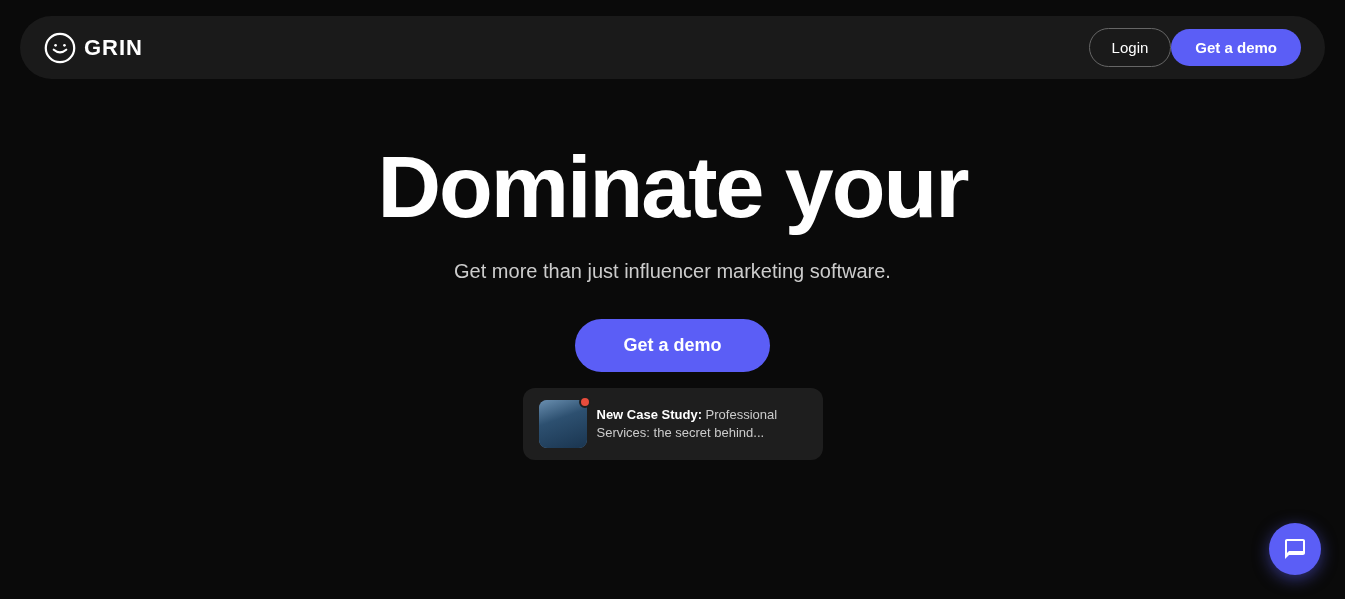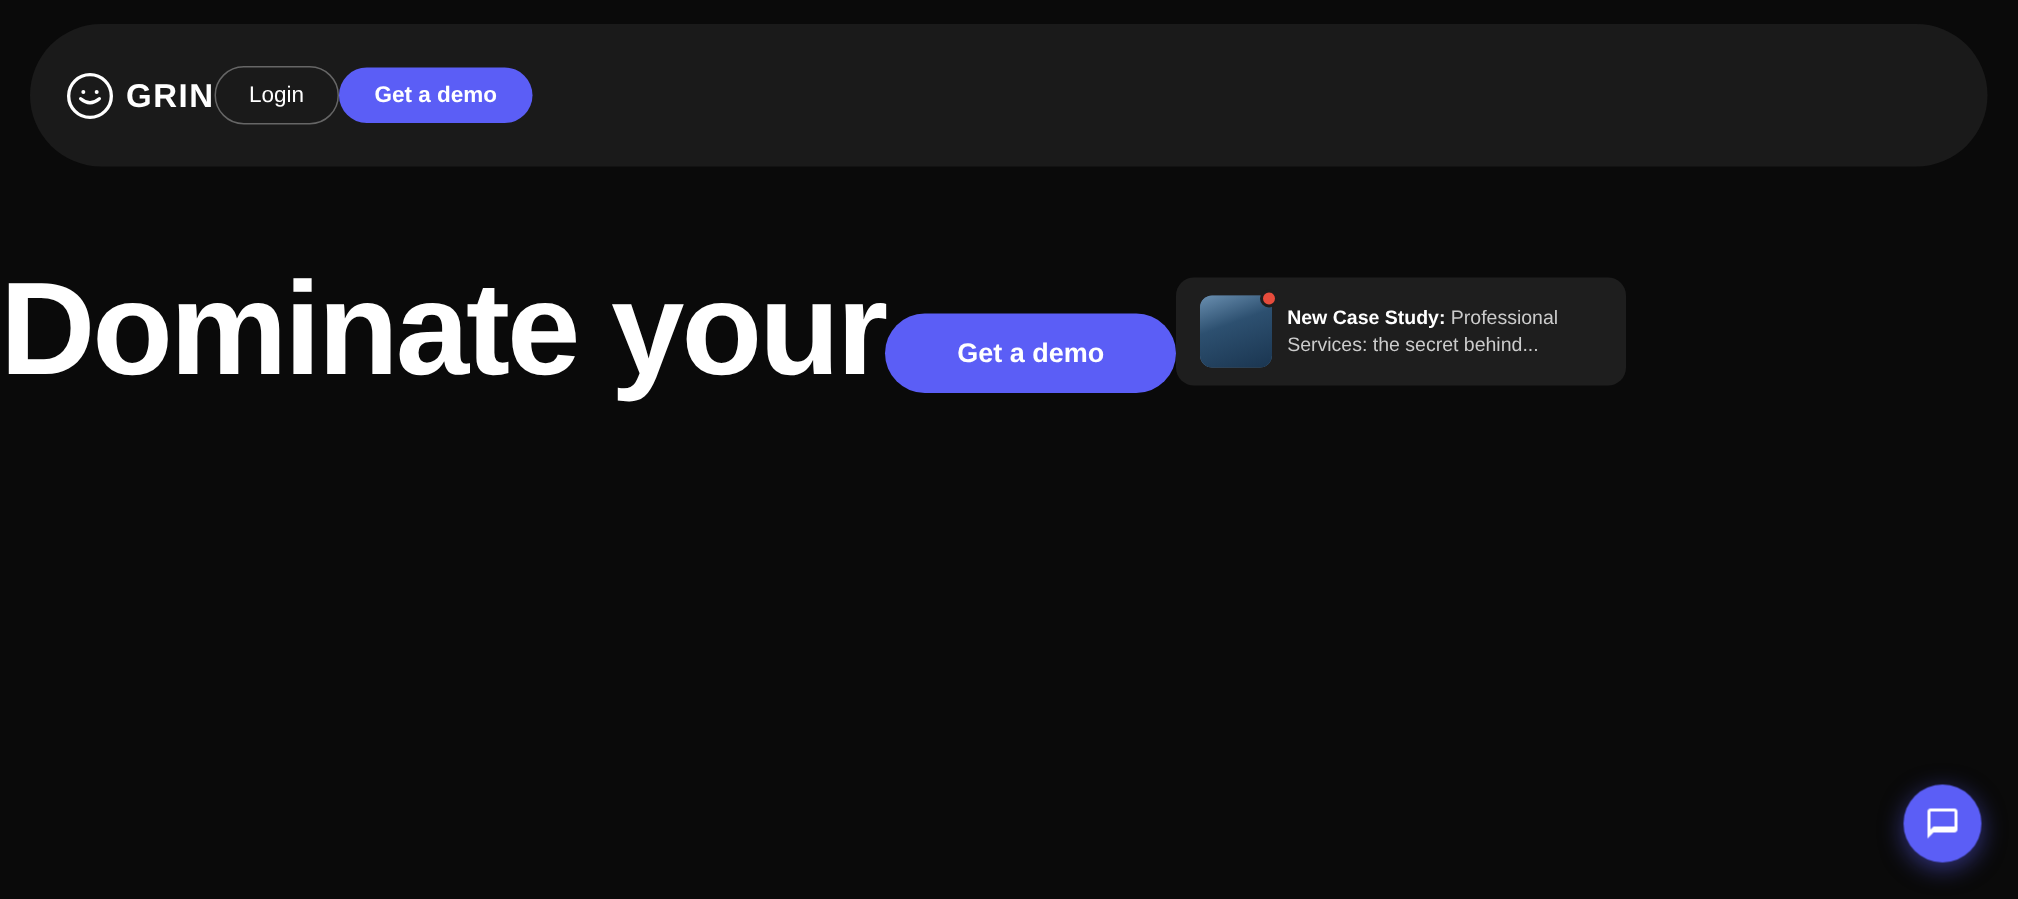--- a/index.html
+++ b/index.html
@@ -9,25 +9,25 @@
       background: #0a0a0a;
       font-family: -apple-system, BlinkMacSystemFont, 'Segoe UI', sans-serif;
       overflow: hidden;
       color: white;
     }
 
     
     .navbar {
       display: flex;
       align-items: center;
-      justify-content: flex-start;
+      justify-content: space-between;
       background: #1a1a1a;
       border-radius: 50px;
       margin: 16px 20px;
-      padding: 28px 24px;
+      padding: 12px 24px;
     }
     .logo {
       display: flex;
       align-items: center;
       gap: 8px;
       color: white;
       font-size: 22px;
       font-weight: 700;
       letter-spacing: 1px;
     }
@@ -67,21 +67,21 @@
       padding: 10px 24px;
       border-radius: 50px;
       font-size: 15px;
       font-weight: 600;
       cursor: pointer;
     }
 
     
     .hero {
       display: flex;
-      flex-direction: row;
+      flex-direction: column;
       align-items: center;
       text-align: center;
       padding-top: 48px;
     }
     .hero-title {
       font-size: 88px;
       font-weight: 800;
       line-height: 1.0;
       letter-spacing: -2px;
       color: white;
@@ -109,21 +109,21 @@
     }
 
     
     .notification-card {
       display: flex;
       align-items: center;
       gap: 10px;
       background: #1e1e1e;
       border-radius: 12px;
       padding: 12px 16px;
-      margin-top: 4px;
+      margin-top: 16px;
       max-width: 300px;
       position: relative;
     }
     .notif-avatar {
       width: 48px;
       height: 48px;
       border-radius: 8px;
       background: linear-gradient(135deg, #5b7fa6, #3a5f80);
       flex-shrink: 0;
       overflow: hidden;
@@ -197,21 +197,21 @@
     <button class="btn-demo-nav">Get a demo</button>
   </div>
 </nav>
 
 <section class="hero">
   <h1 class="hero-title">
     <span>Dominate your</span><br>
   </h1>
 
   <p class="hero-subtitle">
-    <br>
+    <span>Get more than just influencer marketing software.</span><br>
   </p>
 
   <button class="btn-demo-hero">Get a demo</button>
 
   <div class="notification-card">
     <div style="position:relative; flex-shrink:0;">
       <div class="notif-avatar">
         <div class="notif-avatar-img"></div>
       </div>
       <div class="notif-dot"></div>

